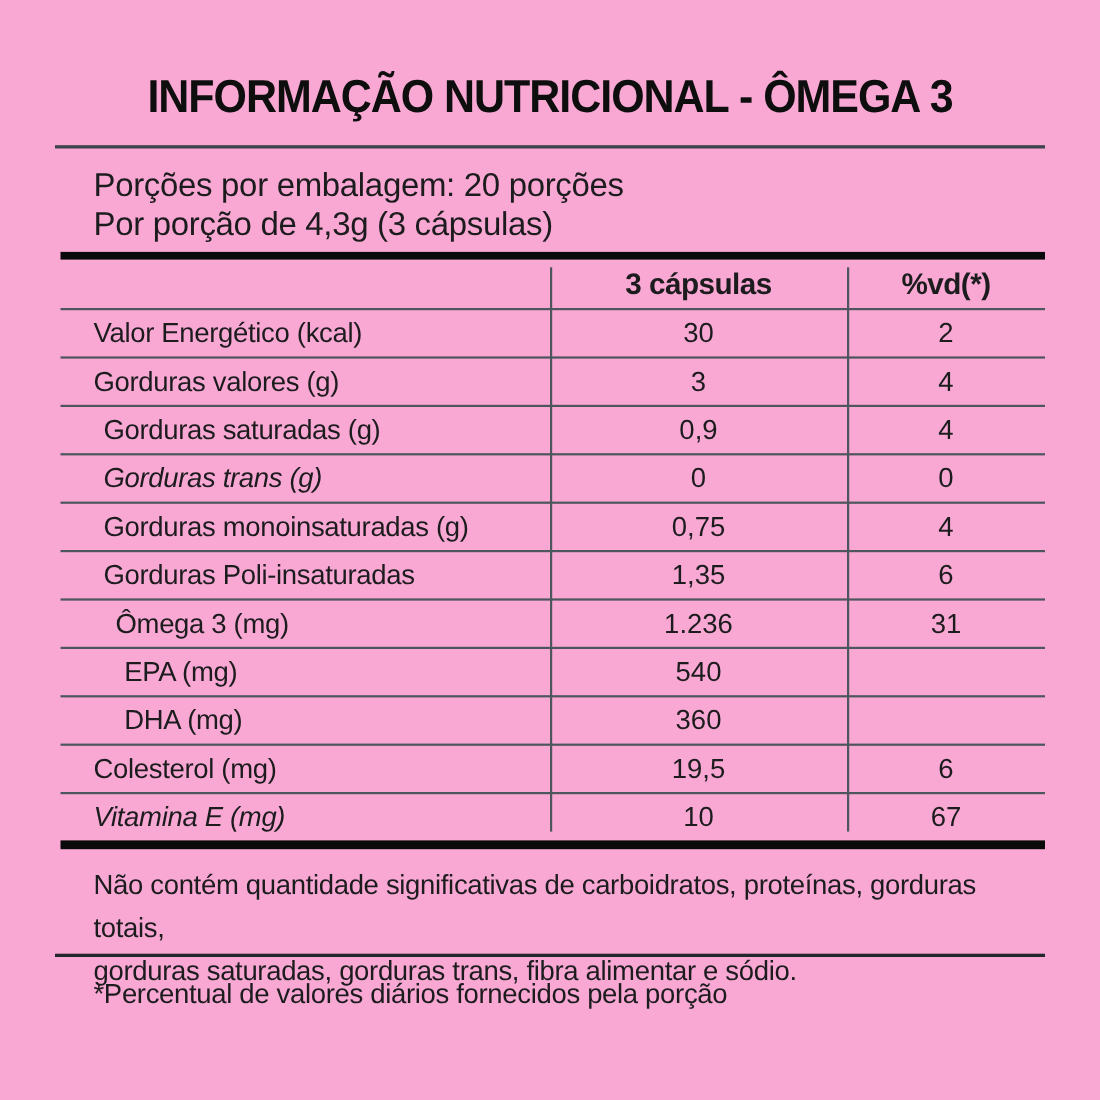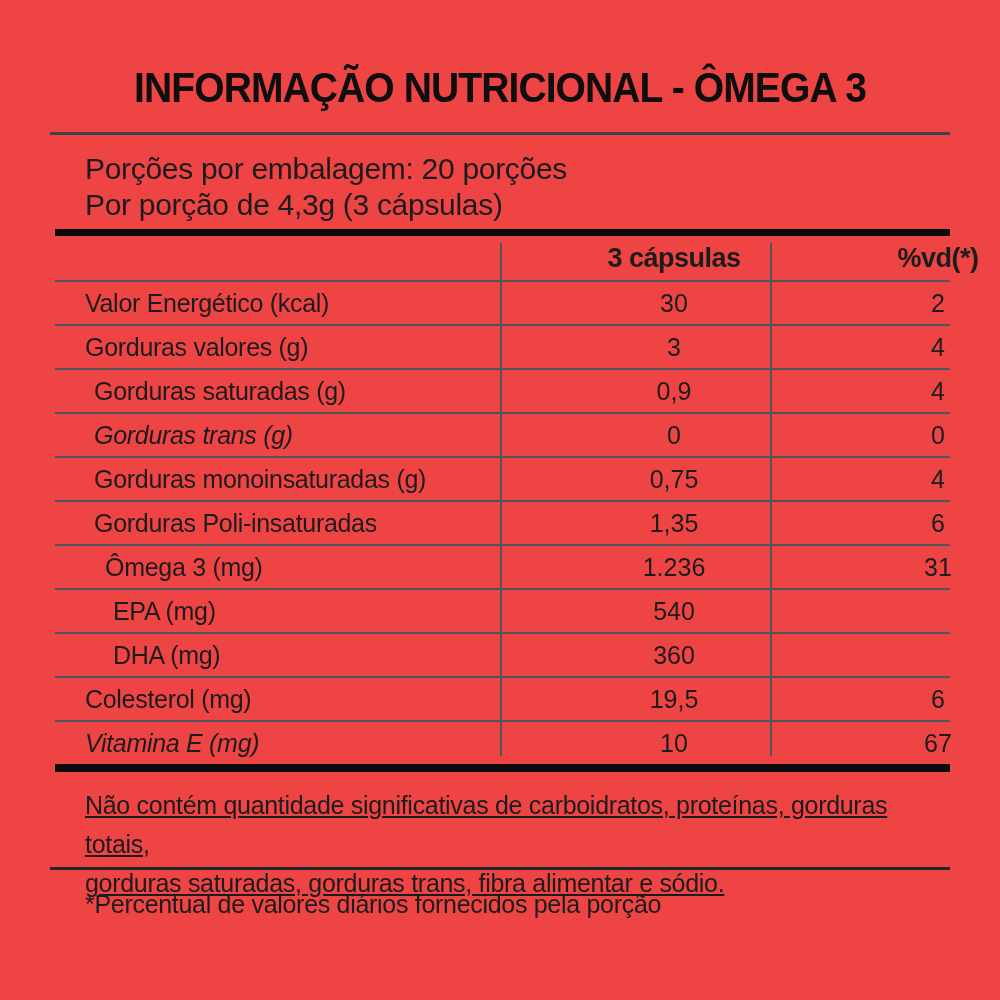--- a/index.html
+++ b/index.html
@@ -11,21 +11,21 @@
     width: 1000px;
     height: 1000px;
     font-family: "Liberation Sans", sans-serif;
     color: #1c1c1e;
     position: relative;
     overflow: hidden;
   }
   .page {
     position: absolute;
     inset: 0;
-    background: #ef4444;
+    background: #f9a8d4;
   }
   .title {
     position: absolute;
     top: 64px;
     left: 0;
     width: 1000px;
     margin: 0;
     text-align: center;
     font-size: 42px;
     font-weight: bold;
@@ -64,21 +64,20 @@
     background: #0a0a0a;
   }
   .thick.top { height: 7px; }
   .thick.bottom { height: 8px; }
   .row {
     display: grid;
     grid-template-columns: 445px 270px 180px;
     height: 44px;
     align-items: center;
     box-sizing: border-box;
-    gap: 39px;
   }
   .row.data {
     border-top: 2px solid #4d555d;
   }
   .c-label {
     font-size: 25px;
     letter-spacing: -0.3px;
     white-space: nowrap;
   }
   .c-val {
@@ -101,21 +100,20 @@
   .v2 { left: 715px; }
   .tbody-wrap { position: relative; }
   .note-block {
     position: absolute;
     left: 85px;
     top: 786px;
     width: 860px;
     font-size: 25px;
     line-height: 39px;
     letter-spacing: -0.3px;
-    text-decoration: underline;
   }
   .rule-note {
     top: 867px;
     height: 3px;
     background: #23272c;
   }
   .footnote {
     position: absolute;
     left: 85px;
     top: 890px;

